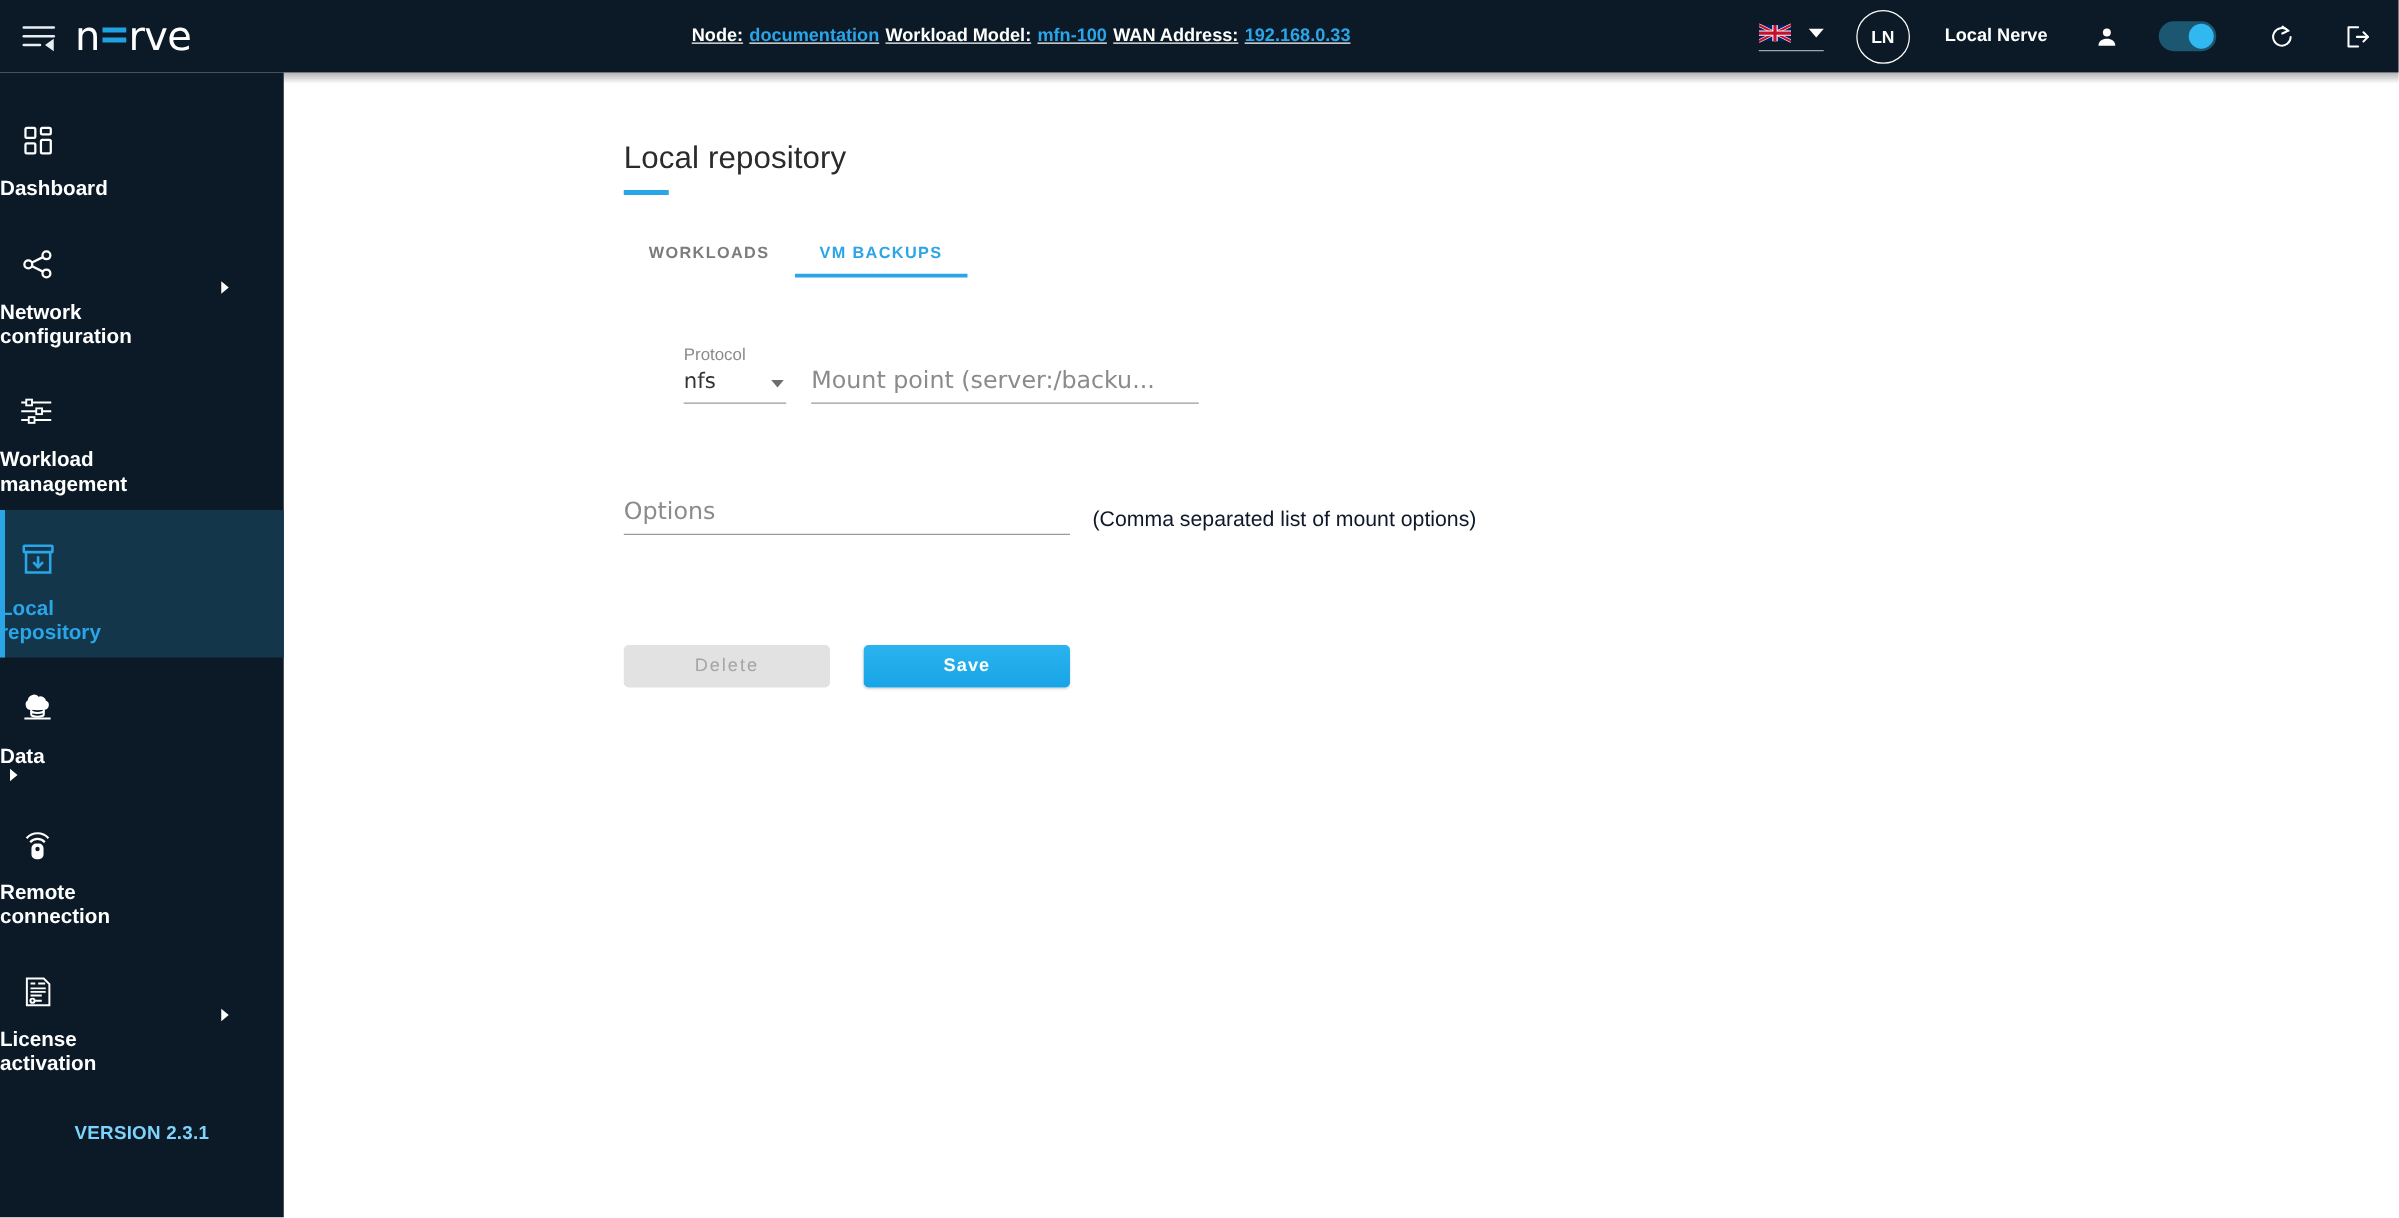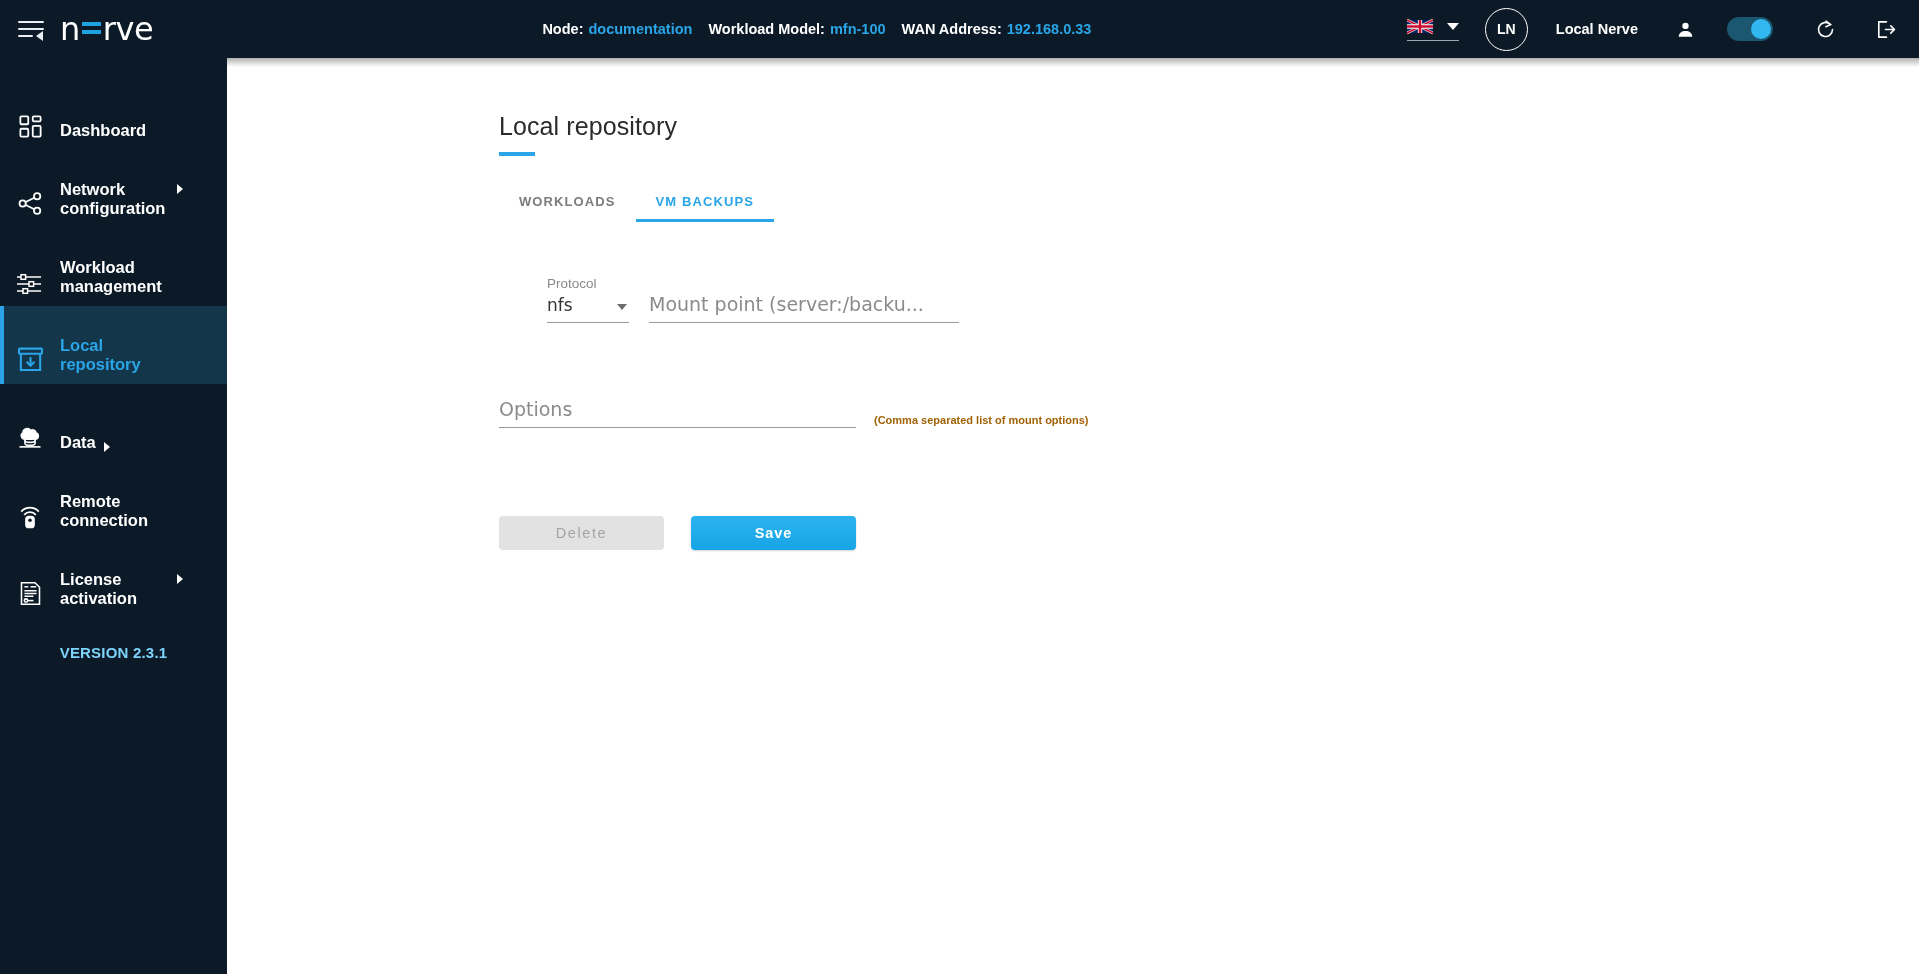--- a/index.html
+++ b/index.html
@@ -66,22 +66,23 @@
   .logo .eq span { display: block; width: 19px; height: 4px; background: #1ea2e0; }
 
   .hdr-center {
     flex: 1 1 auto;
     display: flex;
     align-items: center;
     justify-content: center;
     font-size: 14.5px;
     font-weight: bold;
     color: #ffffff;
-    gap: 16px;
+    gap: 5px;
     white-space: nowrap;
+    text-decoration: underline;
   }
   .hdr-center .val { color: #2aa5e8; font-weight: bold; }
   .hdr-center .lbl { color: #ffffff; }
   .hdr-center .grp { display: inline-flex; gap: 5px; }
 
   .hdr-right {
     display: flex;
     align-items: center;
     gap: 0px;
     padding-right: 22px;
@@ -136,26 +137,27 @@
   
   .sidebar {
     width: 227px; flex: 0 0 227px;
     background: #0b1a26;
     display: flex; flex-direction: column;
     padding-top: 14px;
     position: relative;
     z-index: 25;
   }
   .nav-item {
-    display: flex; align-items: flex-end;
+    display: flex; align-items: flex-start;
     min-height: 78px;
     padding: 10px 0 10px 0;
     position: relative;
     cursor: pointer;
     color: #ffffff;
+    flex-direction: column;
   }
   .nav-item .ico {
     width: 60px; flex: 0 0 60px;
     display: flex; align-items: center; justify-content: center;
     color: #ffffff;
   }
   .nav-item .label {
     font-size: 16.5px; font-weight: bold; line-height: 1.16;
     max-width: 120px;
     color: #ffffff;
@@ -242,21 +244,21 @@
     padding: 0 0 7px 0;
     font-family: "DejaVu Sans", sans-serif;
     width: 100%;
   }
   .field-text input::placeholder { color: #8b8b8b; opacity: 1; }
   .mount-field { width: 310px; }
 
   .row-2 { display: flex; align-items: flex-end; margin-top: 75px; gap: 18px; }
   .options-field { width: 357px; }
   .hint {
-    font-size: 11px; color: #a16207; font-weight: bold;
+    font-size: 17px; color: #0f172a; font-weight: normal;
     padding-bottom: 2px; white-space: nowrap;
   }
 
   .row-btns { display: flex; gap: 27px; margin-top: 88px; }
   .btn {
     border: none; border-radius: 4px;
     font-size: 14.5px; font-weight: bold;
     padding: 0; height: 34px; width: 165px;
     cursor: pointer;
     font-family: "Liberation Sans", sans-serif;

